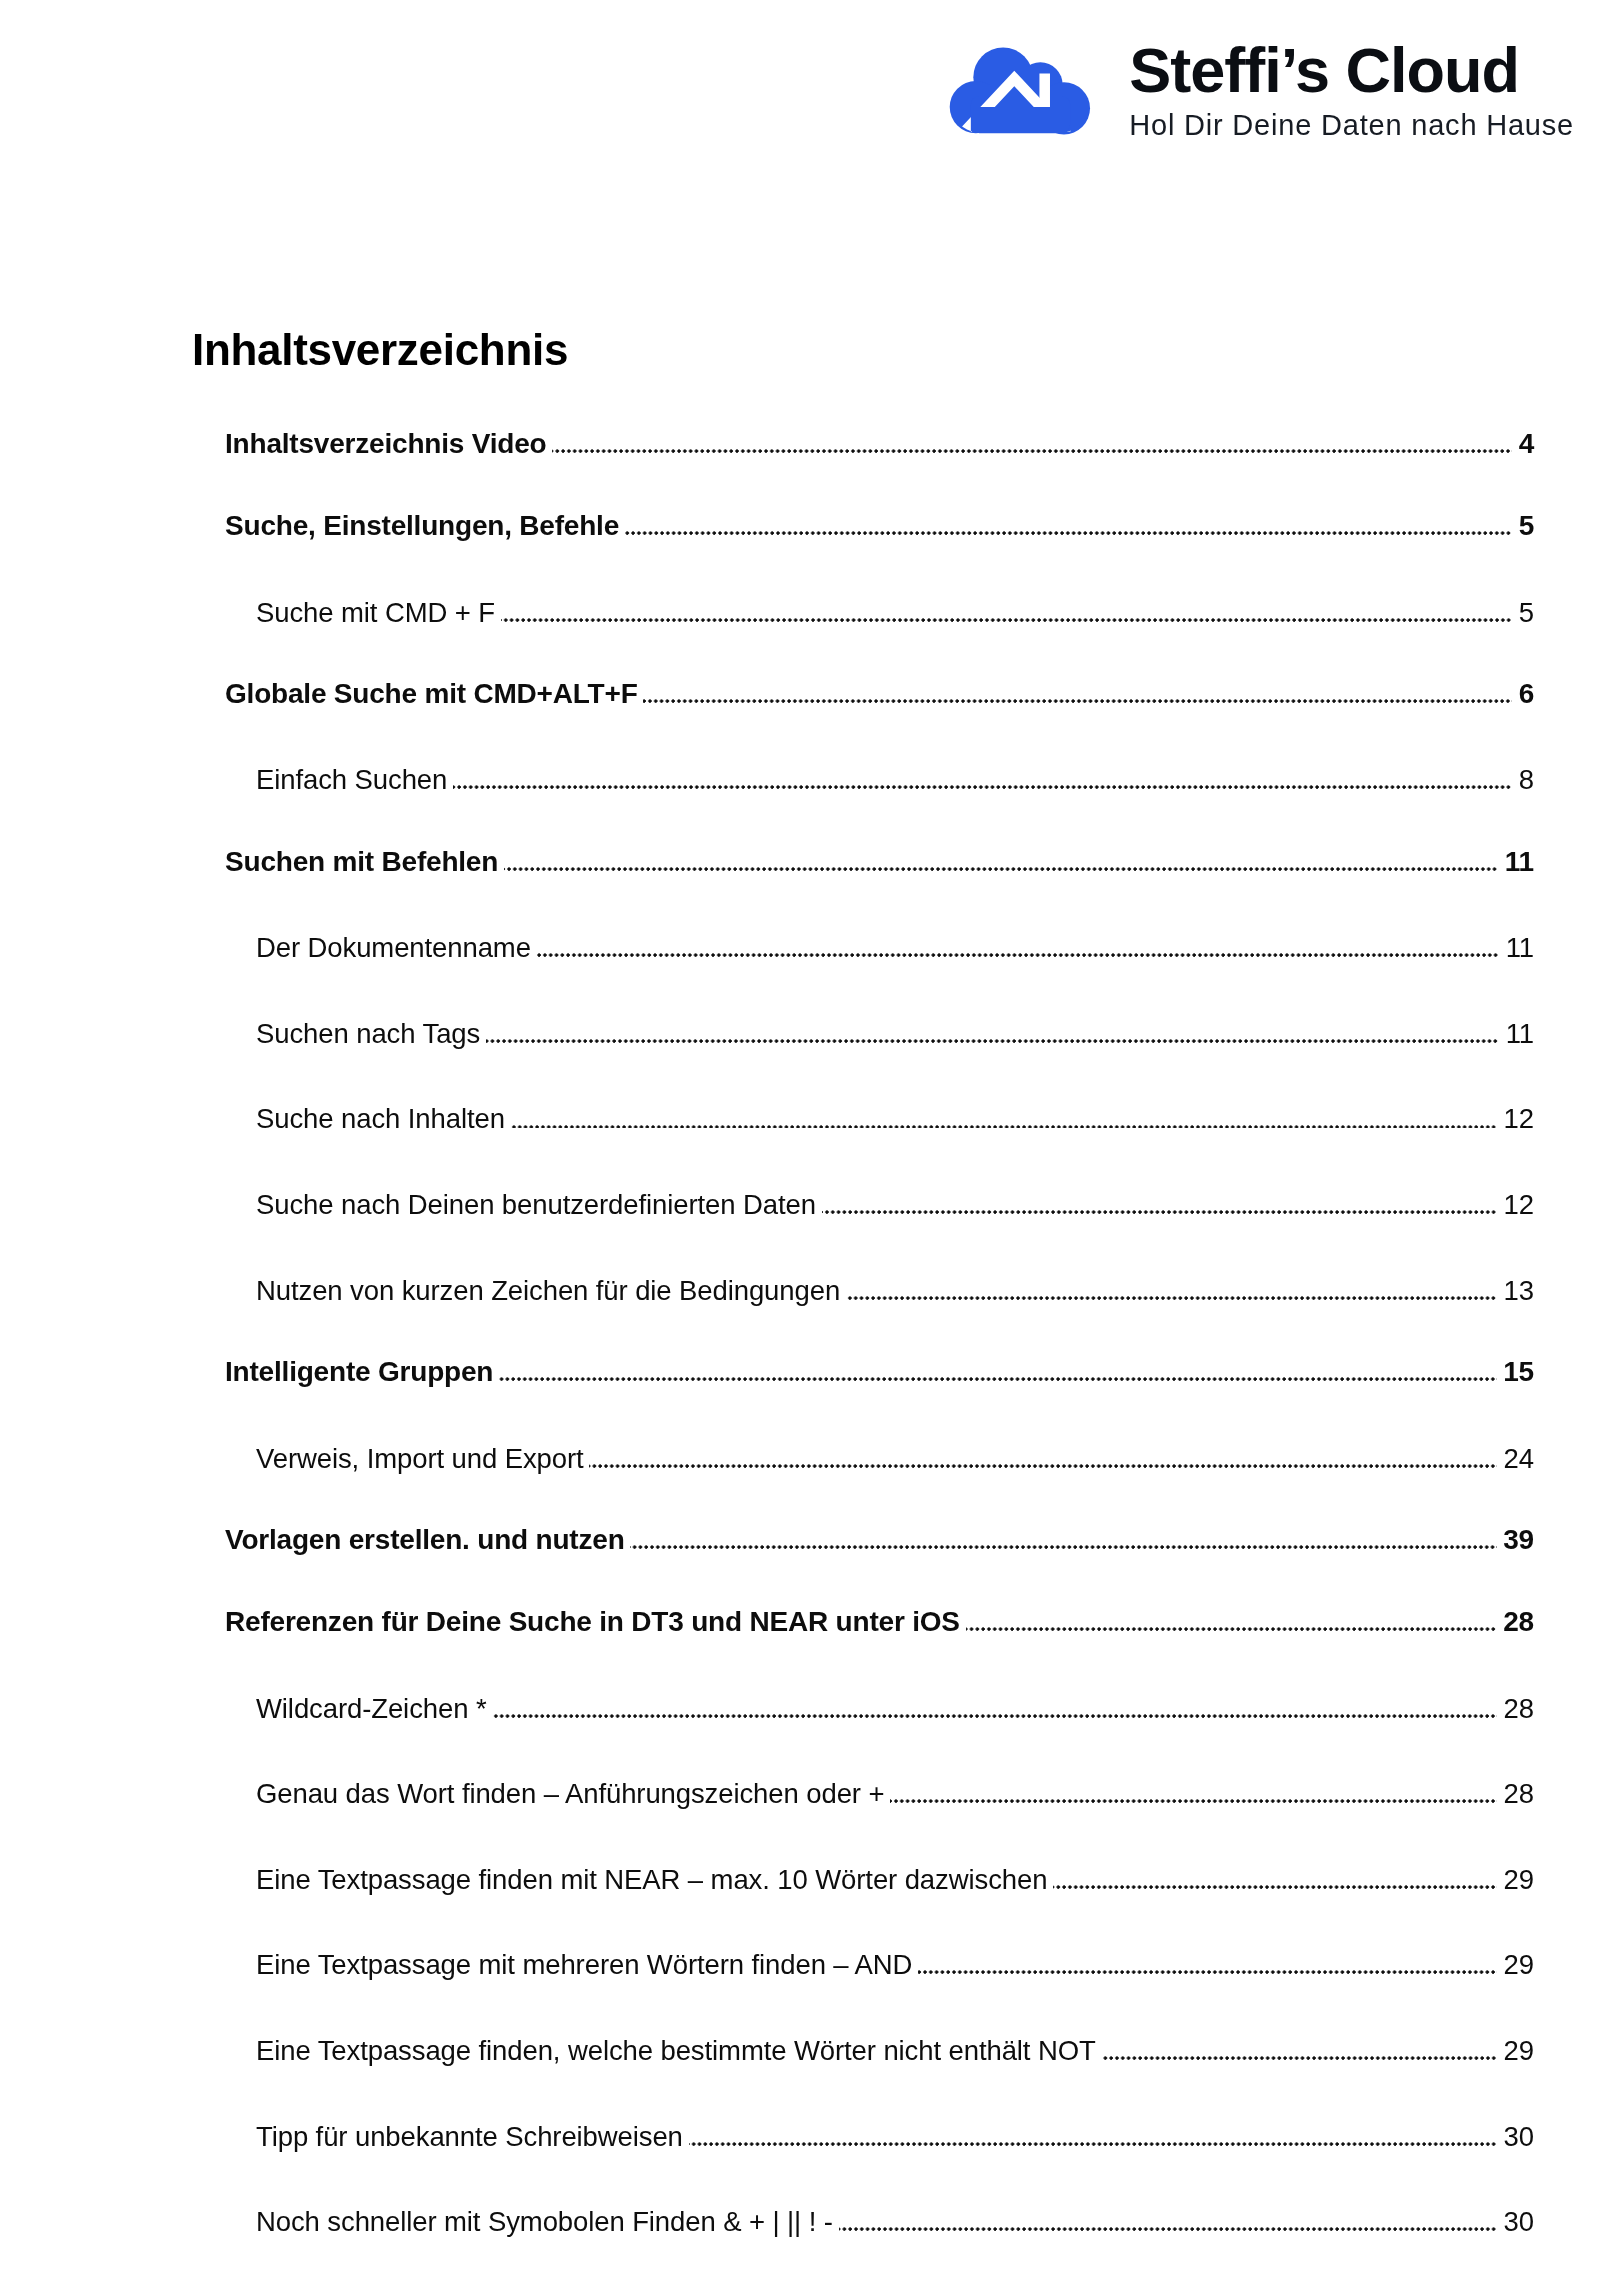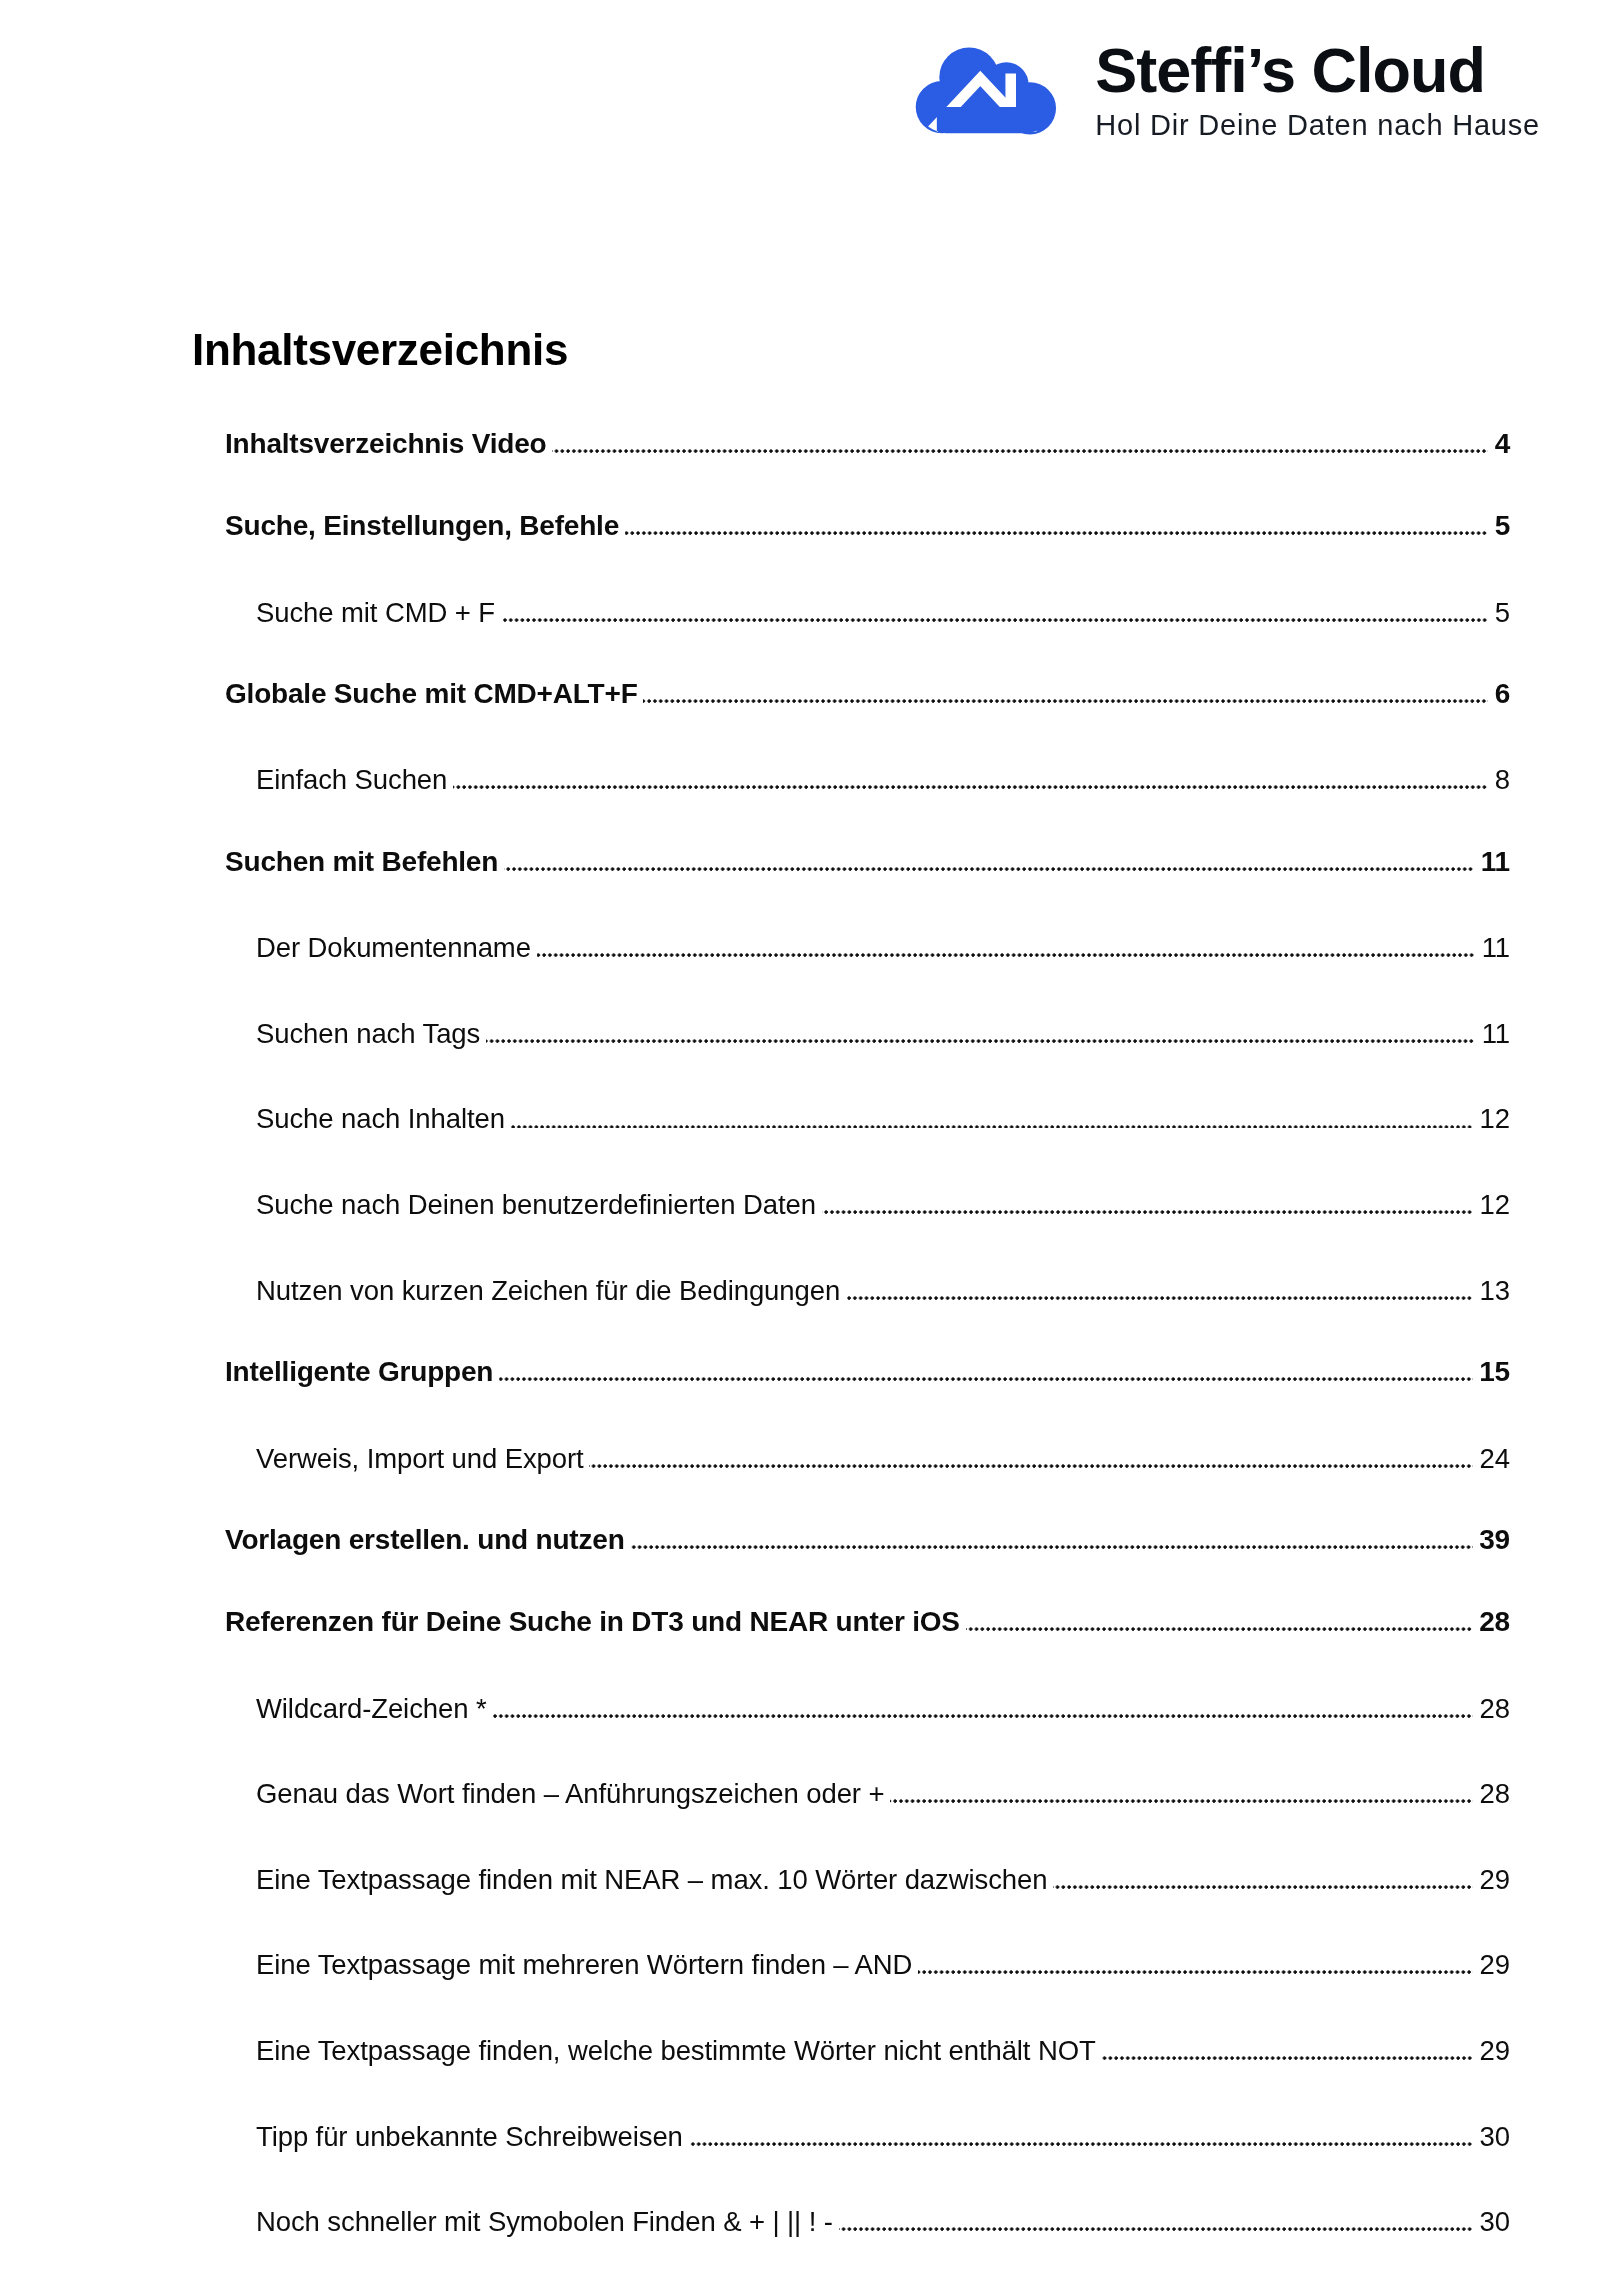--- a/index.html
+++ b/index.html
@@ -3,35 +3,35 @@
 <meta charset="utf-8">
 <style>
   html,body{margin:0;padding:0;background:#ffffff;}
   body{
     width:1622px;height:2295px;position:relative;overflow:hidden;
     font-family:"Liberation Sans","DejaVu Sans",sans-serif;
     color:#0d0d0d;
   }
   
   .logo-header{
-    position:absolute;top:37px;right:82px;
+    position:absolute;top:37px;right:48px;
     display:flex;align-items:center;gap:34px;
   }
   .cloud-svg{width:149px;height:106px;display:block;}
   .brand-block{display:flex;flex-direction:column;}
   .brand-name{
     font-size:63px;font-weight:800;letter-spacing:-1px;
     color:#0b0e13;line-height:1.02;white-space:nowrap;
   }
   .brand-tagline{
     font-size:29px;font-weight:400;letter-spacing:0.8px;
     color:#171c24;margin-top:6.5px;white-space:nowrap;
   }
   
-  .content{padding:327px 112px 0 192px;}
+  .content{padding:327px 88px 0 192px;}
   .page-title{
     font-size:44px;font-weight:700;letter-spacing:-0.3px;
     color:#000;margin:0;line-height:1.05;
   }
   .toc{margin-top:55px;}
   .toc-row{
     display:flex;align-items:baseline;
     line-height:1.15;
   }
   .toc-row.lvl1{

